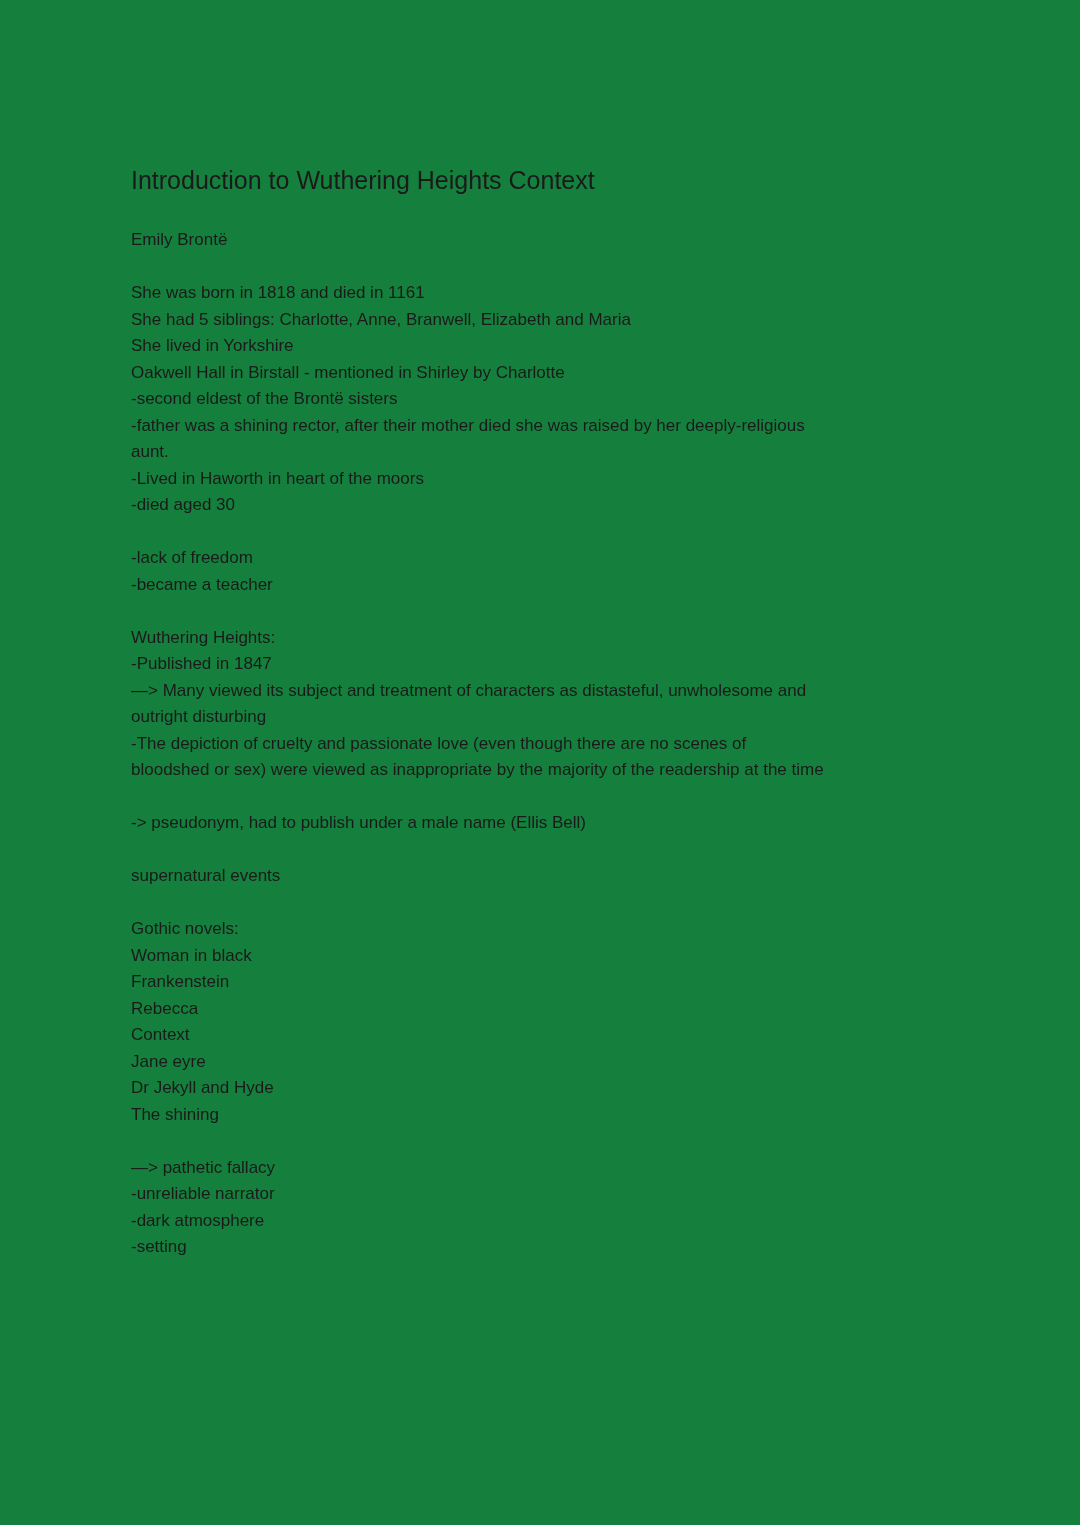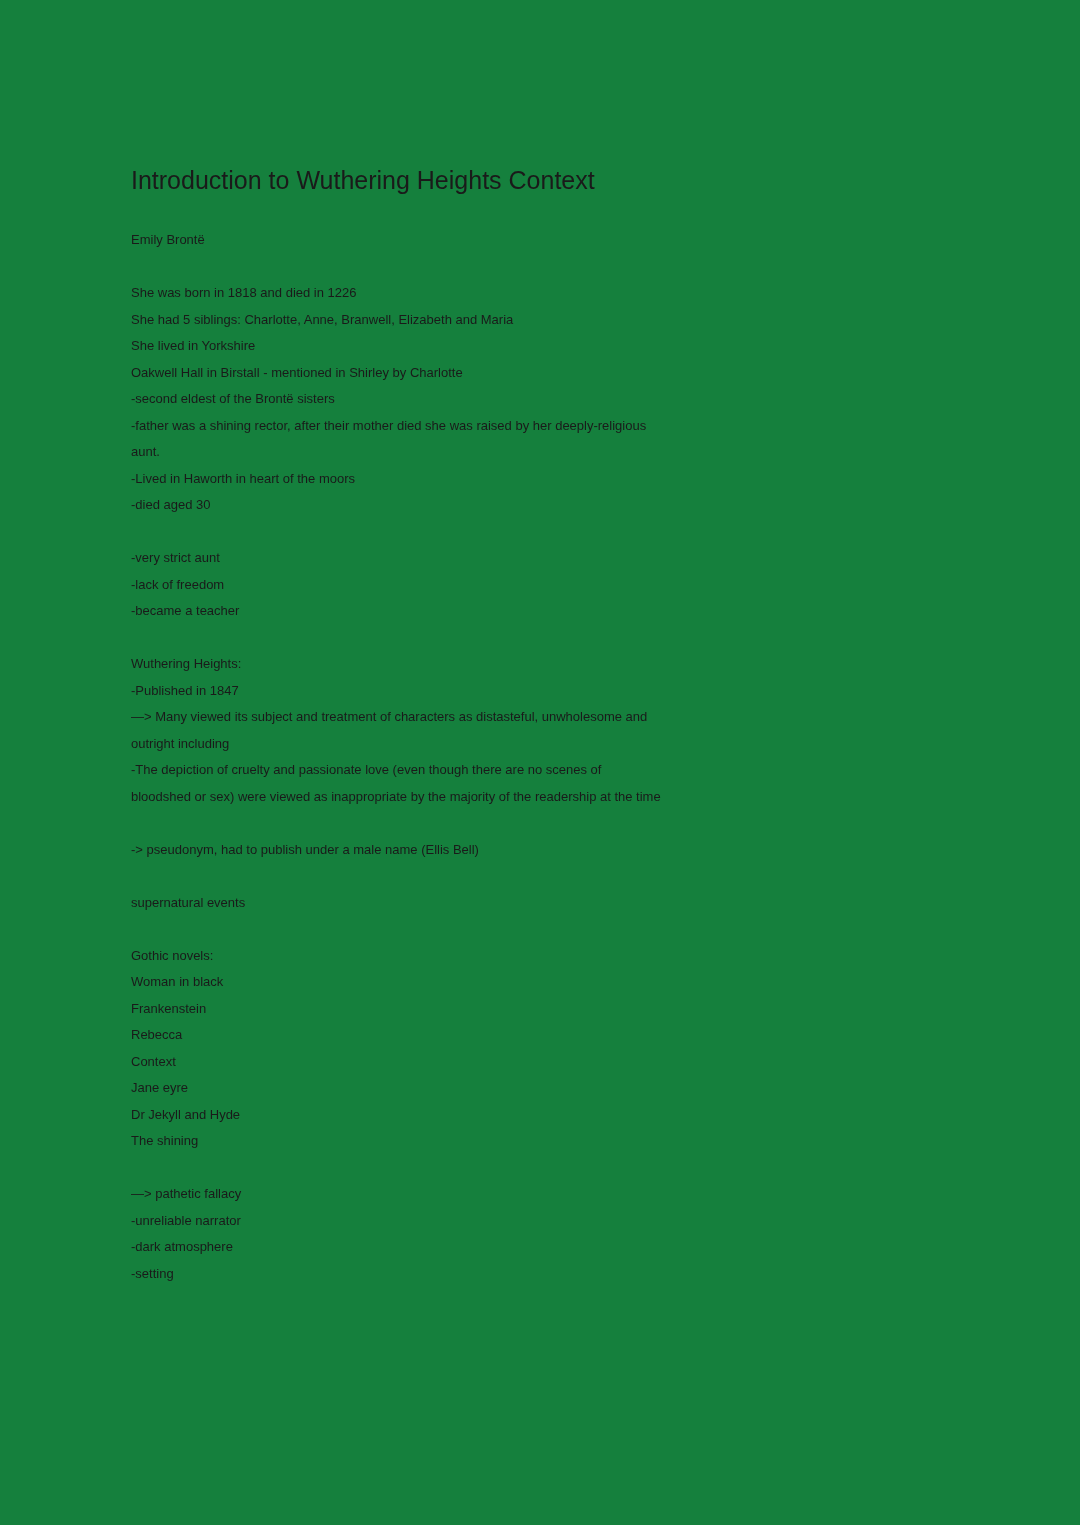--- a/index.html
+++ b/index.html
@@ -28,56 +28,55 @@
     margin: 0 0 30px 0;
     color: #1a1a1a;
   }
   .block {
     margin: 0 0 26.5px 0;
   }
   .block:last-child {
     margin-bottom: 0;
   }
   .line {
-    font-size: 13px;
+    font-size: 17px;
     line-height: 26.5px;
     white-space: pre-wrap;
     color: #1a1a1a;
   }
 </style>
 </head>
 <body>
 
 <div class="page">
   <h1 class="doc-title">Introduction to Wuthering Heights Context</h1>
   <div>
       <div class="block">
         <div class="line">Emily Brontë</div>
       </div>
       <div class="block">
-        <div class="line">She was born in 1818 and died in 1226</div>
+        <div class="line">She was born in 1818 and died in 1161</div>
         <div class="line">She had 5 siblings: Charlotte, Anne, Branwell, Elizabeth and Maria</div>
         <div class="line">She lived in Yorkshire</div>
         <div class="line">Oakwell Hall in Birstall - mentioned in Shirley by Charlotte</div>
         <div class="line">-second eldest of the Brontë sisters</div>
         <div class="line">-father was a shining rector, after their mother died she was raised by her deeply-religious</div>
         <div class="line">aunt.</div>
         <div class="line">-Lived in Haworth in heart of the moors</div>
         <div class="line">-died aged 30</div>
       </div>
       <div class="block">
-        <div class="line">-very strict aunt</div>
         <div class="line">-lack of freedom</div>
         <div class="line">-became a teacher</div>
       </div>
       <div class="block">
         <div class="line">Wuthering Heights:</div>
         <div class="line">-Published in 1847</div>
         <div class="line">—&gt; Many viewed its subject and treatment of characters as distasteful, unwholesome and</div>
-        <div class="line">outright including</div>
+        <div class="line">outright disturbing</div>
         <div class="line">-The depiction of cruelty and passionate love (even though there are no scenes of</div>
         <div class="line">bloodshed or sex) were viewed as inappropriate by the majority of the readership at the time</div>
       </div>
       <div class="block">
         <div class="line">-&gt; pseudonym, had to publish under a male name (Ellis Bell)</div>
       </div>
       <div class="block">
         <div class="line">supernatural events</div>
       </div>
       <div class="block">

